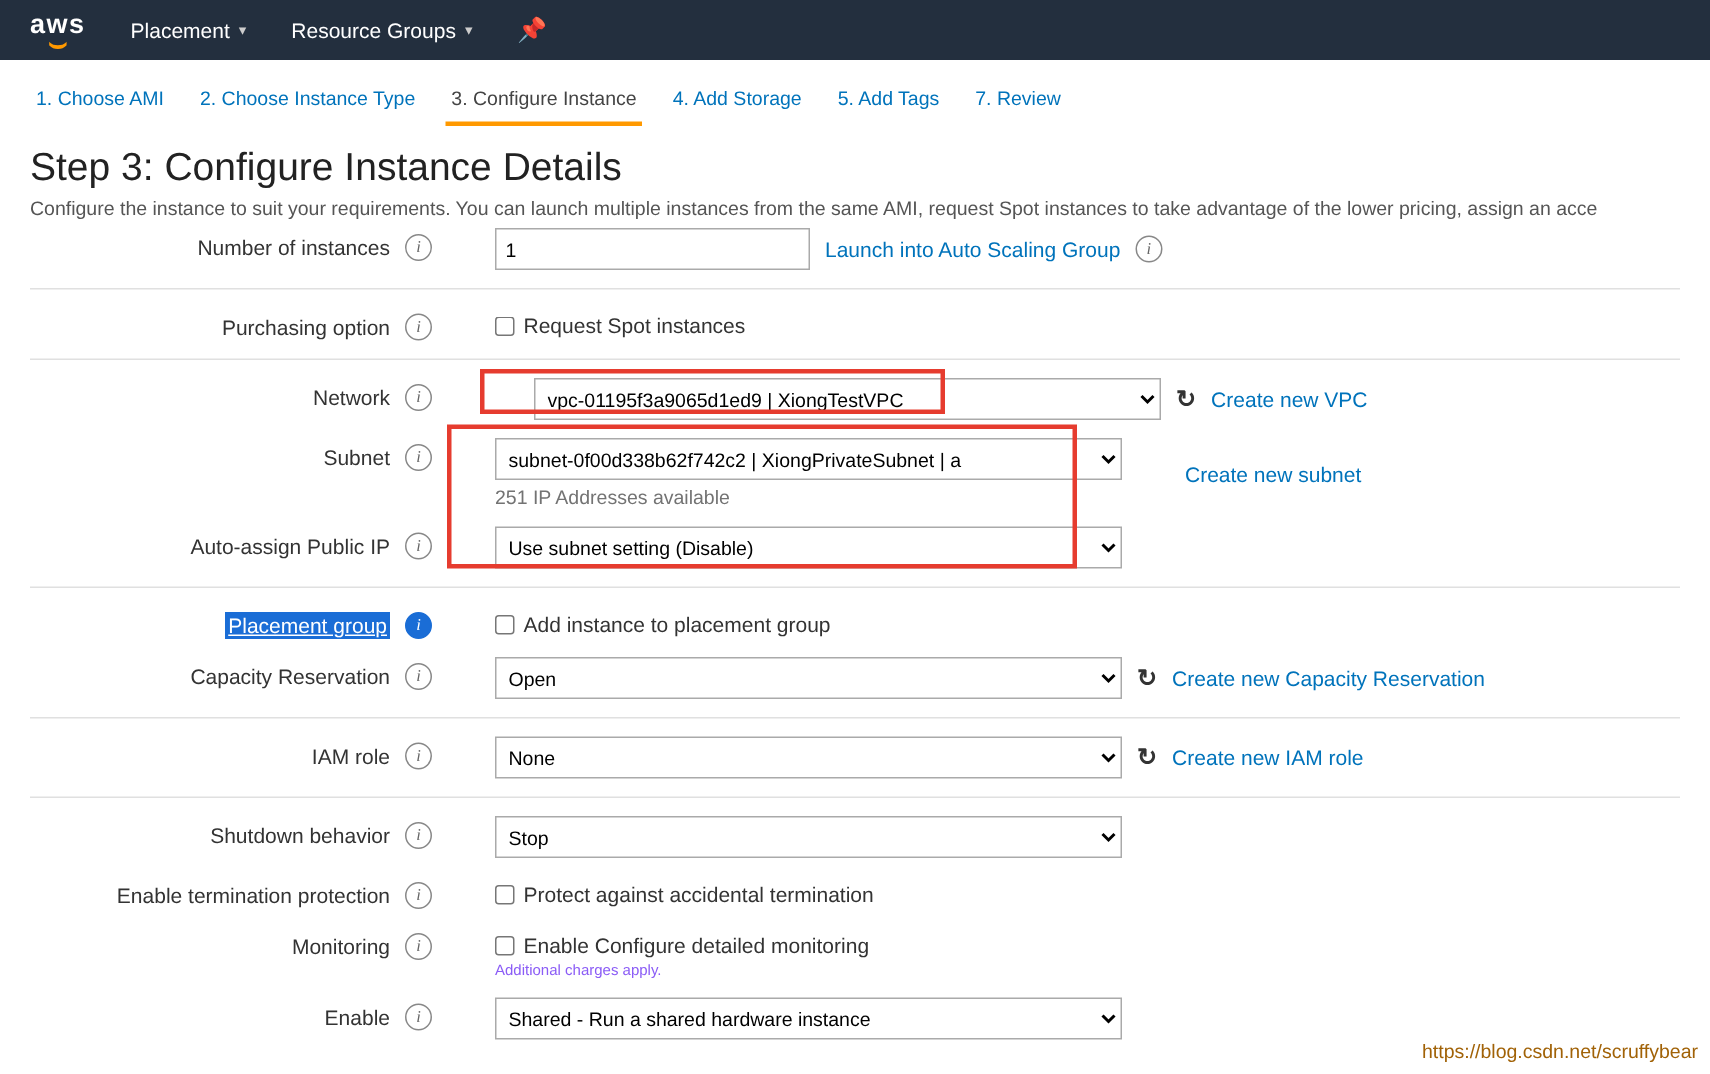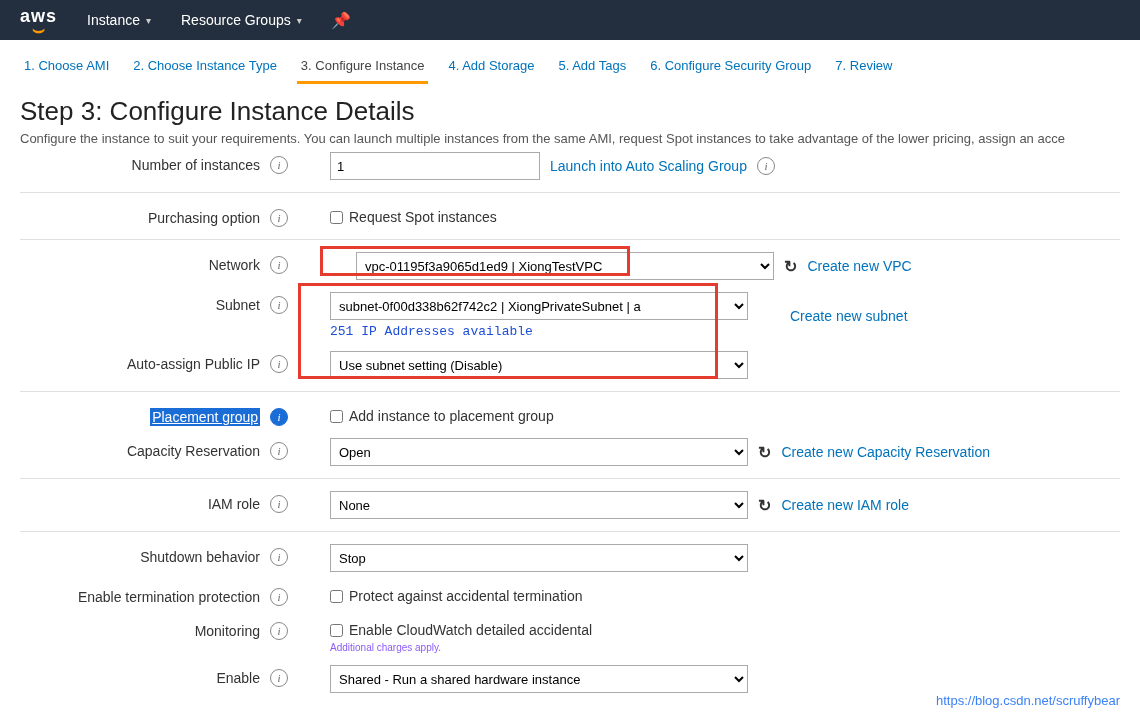--- a/index.html
+++ b/index.html
@@ -23,66 +23,65 @@
 .content { padding: 12px 20px; }
 h1.step-title { font-size: 26px; font-weight: 400; color: #222; margin-bottom: 4px; }
 .step-desc { font-size: 13px; color: #555; white-space: nowrap; overflow: hidden; }
 
 .form-row { display: flex; align-items: flex-start; padding: 6px 0; }
 .row-label { width: 280px; text-align: right; padding-right: 12px; font-size: 14px; color: #333; display: flex; justify-content: flex-end; align-items: center; gap: 10px; padding-top: 4px; }
 .row-label.highlight span.lbl { background: #1a6dd6; color: #fff; padding: 1px 2px; text-decoration: underline; }
 .info-icon { display: inline-flex; width: 18px; height: 18px; border: 1.5px solid #888; border-radius: 50%; align-items: center; justify-content: center; font-size: 11px; font-style: italic; font-family: serif; color: #666; }
 .row-label.highlight .info-icon { background: #1a6dd6; color: #fff; border-color: #1a6dd6; }
 .row-controls { flex: 1; display: flex; align-items: center; gap: 10px; padding-left: 30px; position: relative; }
-.row-controls .sub { display: block; font-size: 13px; color: #1d4ed8; margin-top: 4px; font-family: Liberation Mono, monospace; }
+.row-controls .sub { display: block; font-size: 13px; color: #737373; margin-top: 4px; }
 .row-controls .link-sub { display: block; font-size: 10px; color: #8b5cf6; margin-top: 4px; cursor: pointer; }
 
 input[type="text"].num-input { width: 210px; height: 28px; border: 1px solid #aaa; padding: 0 6px; font-size: 13px; }
 select.aws-select { height: 28px; border: 1px solid #aaa; background: #fff; font-size: 13px; padding: 0 4px; }
 .w350 { width: 418px; }
 .checkbox-line { display: flex; align-items: center; gap: 6px; font-size: 14px; padding-top: 4px; }
 
 .link { color: #0073bb; cursor: pointer; font-size: 14px; }
 .refresh-icon { font-size: 16px; font-weight: bold; cursor: pointer; color: #333; }
 
 .red-box { position: absolute; border: 3px solid #e63c2f; pointer-events: none; }
 .red-box-1 { left: 300px; top: 0px; width: 310px; height: 30px; }
 .red-box-2 { left: 278px; top: -3px; width: 420px; height: 96px; }
 
 hr.sep { border: none; border-top: 1px solid #e0e0e0; margin: 6px 0; }
 
-.watermark { position: absolute; right: 20px; bottom: 8px; color: #3b82f6; font-size: 13px; }
+.watermark { position: absolute; right: 8px; bottom: 8px; color: #a16207; font-size: 13px; }
 .rel-wrap { position: relative; gap: 26px; }
 </style>
 </head>
 <body>
 
 <div class="aws-header">
   <div class="aws-logo">
     <span class="aws-logo-txt">aws</span>
     <span class="swoosh">⌣</span>
   </div>
   <div class="hdr-item caret-down">
-      <span>Instance</span>
+      <span>Placement</span>
     </div>
   <div class="hdr-item caret-down">
       <span>Resource Groups</span>
     </div>
   <div class="hdr-item">
       <span class="pin-icon">📌</span>
     </div>
 </div>
 
 <div class="wizard-tabs">
   <div class="wizard-tab">1. Choose AMI</div>
   <div class="wizard-tab">2. Choose Instance Type</div>
   <div class="wizard-tab active">3. Configure Instance</div>
   <div class="wizard-tab">4. Add Storage</div>
   <div class="wizard-tab">5. Add Tags</div>
-  <div class="wizard-tab">6. Configure Security Group</div>
   <div class="wizard-tab">7. Review</div>
 </div>
 
 <div class="content">
   <h1 class="step-title">Step 3: Configure Instance Details</h1>
   <div class="step-desc">Configure the instance to suit your requirements. You can launch multiple instances from the same AMI, request Spot instances to take advantage of the lower pricing, assign an acce</div>
 
   <div class="form-row">
     <div class="row-label">
         <span class="lbl">Number of instances</span>
@@ -214,21 +213,21 @@
 
   <div class="form-row">
     <div class="row-label">
         <span class="lbl">Monitoring</span>
         <span class="info-icon">i</span>
       </div>
     <div class="row-controls">
       <div>
         <label class="checkbox-line">
             <input type="checkbox" style="">
-            <span>Enable CloudWatch detailed accidental</span>
+            <span>Enable Configure detailed monitoring</span>
           </label>
         <span class="link-sub">Additional charges apply.</span>
       </div>
     </div>
   </div>
 
   <div class="form-row">
     <div class="row-label">
         <span class="lbl">Enable</span>
         <span class="info-icon">i</span>

